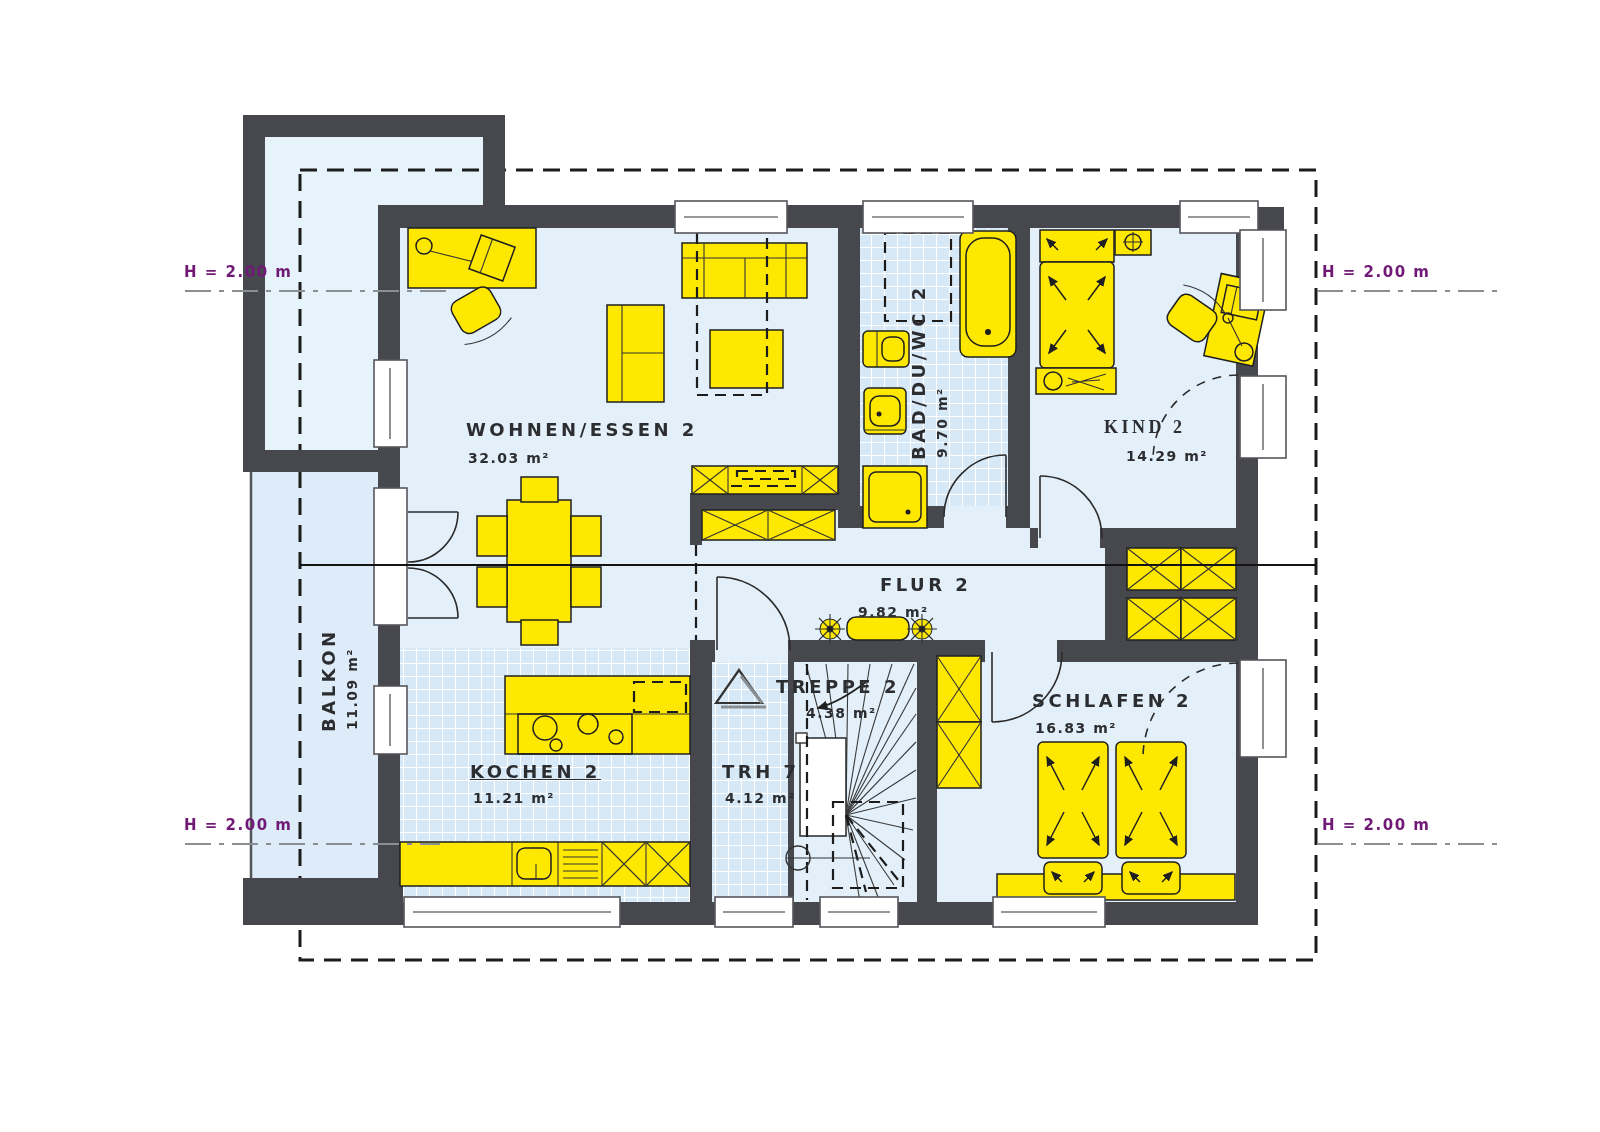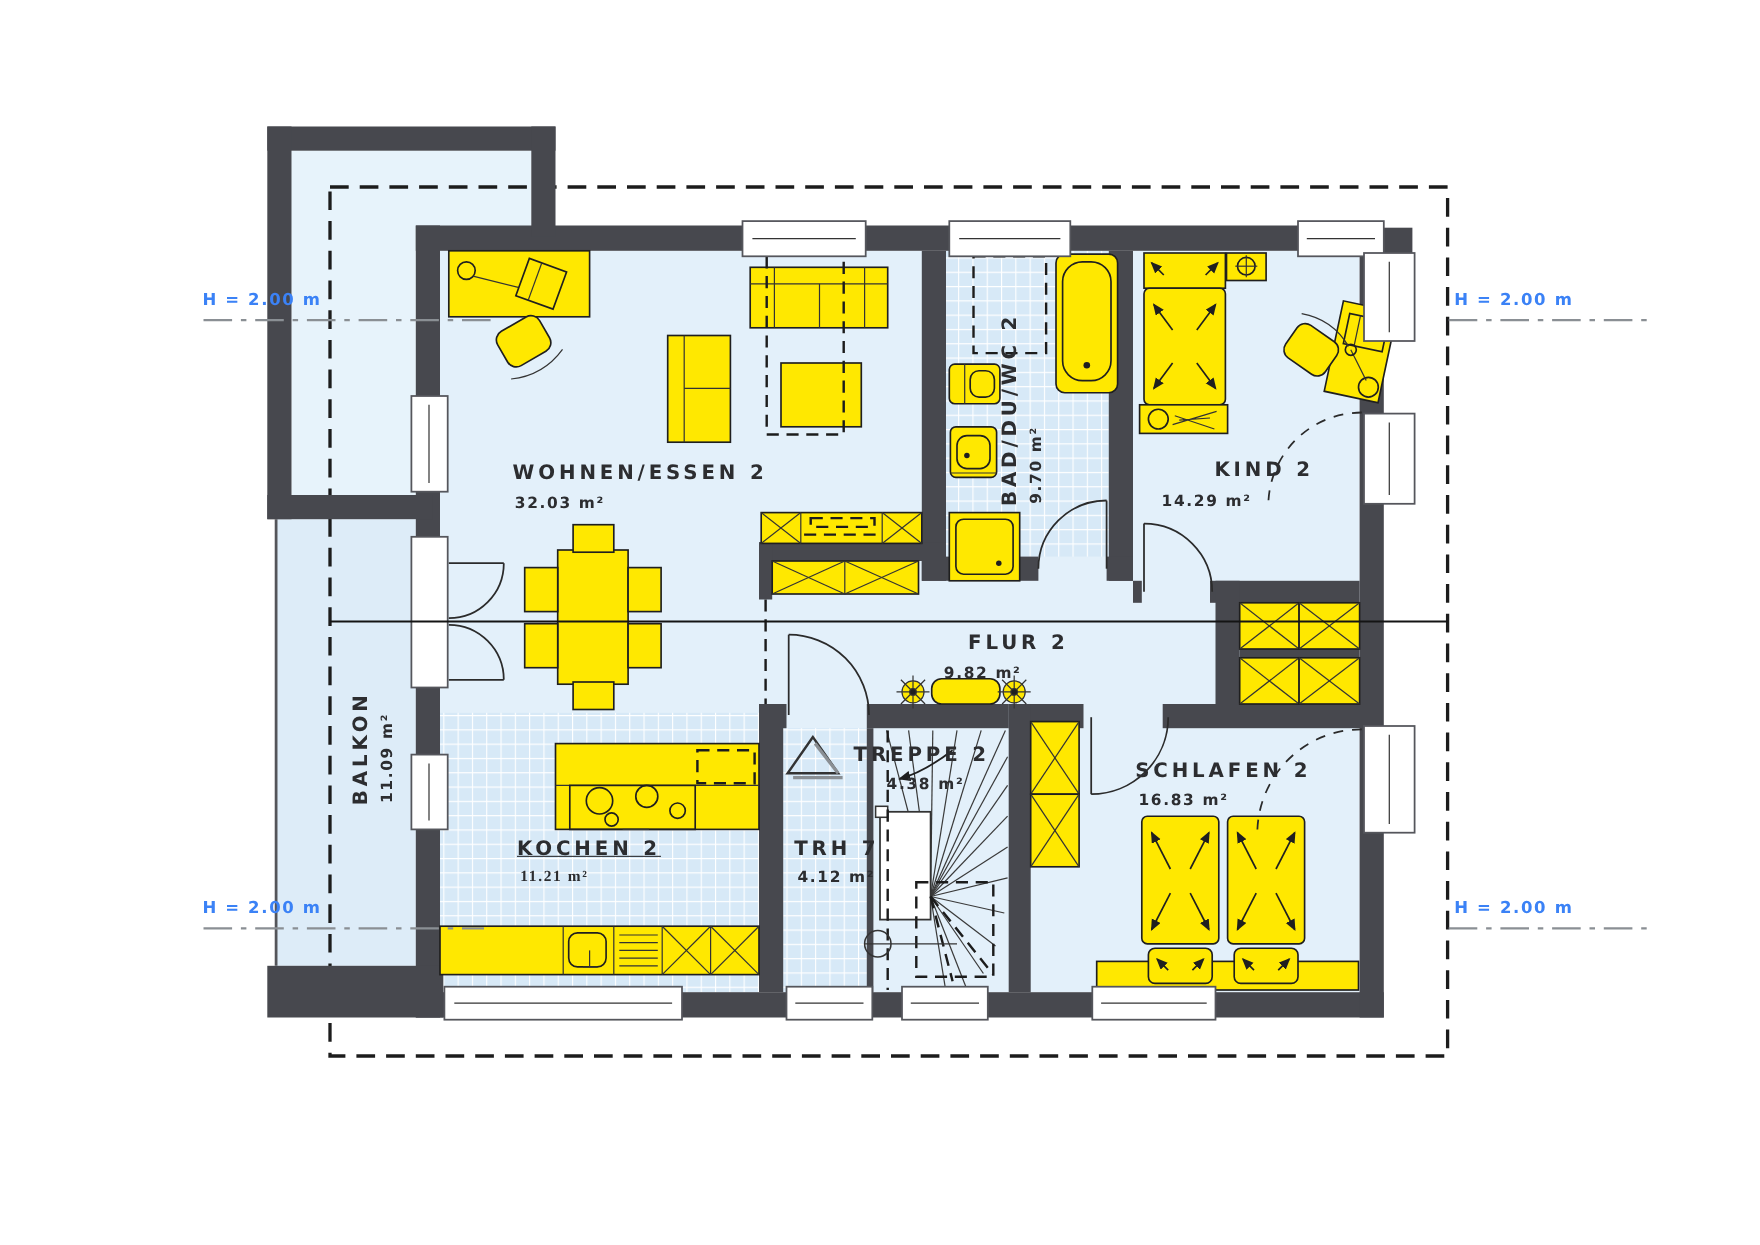--- a/index.html
+++ b/index.html
@@ -12,21 +12,21 @@
   .thin{stroke:#333;stroke-width:1.1;fill:none;}
   .win{fill:#ffffff;stroke:#55565c;stroke-width:1.6;}
   .dash{stroke:#1c1c1c;stroke-width:2.2;fill:none;stroke-dasharray:11 7;}
   .roofdash{stroke:#1c1c1c;stroke-width:3;fill:none;stroke-dasharray:17 10;}
   .hline{stroke:#8a8f94;stroke-width:2.2;fill:none;stroke-dasharray:26 8 5 8;}
   .rlabel{position:absolute;font-size:18px;font-weight:700;letter-spacing:3.5px;
           color:#2c2d30;white-space:nowrap;}
   .rarea{position:absolute;font-size:14px;font-weight:700;letter-spacing:1.5px;
          color:#2c2d30;white-space:nowrap;}
   .hlabel{position:absolute;font-size:15px;font-weight:600;letter-spacing:1.5px;
-          color:#3b82f6;white-space:nowrap;}
+          color:#701a75;white-space:nowrap;}
   .vwrap{position:absolute;transform:rotate(-90deg);transform-origin:0 100%;}
   .vwrap .rlabel,.vwrap .rarea{position:static;display:block;}
   .vwrap .rarea{margin-top:5px;margin-left:2px;}
 </style>
 </head>
 <body>
 
 <div class="plan">
 
 <svg width="1600" height="1132" viewBox="0 0 1600 1132">
@@ -340,31 +340,31 @@
     <line class="hline" x1="185" y1="291" x2="452" y2="291"></line>
     <line class="hline" x1="185" y1="844" x2="440" y2="844"></line>
     <line class="hline" x1="1317" y1="291" x2="1500" y2="291"></line>
     <line class="hline" x1="1317" y1="844" x2="1500" y2="844"></line>
   </g>
 </svg>
 
 <div class="rlabel" style="left:466px;top:419px;">WOHNEN/ESSEN 2</div>
 <div class="rarea" style="left:468px;top:450px;">32.03 m²</div>
 
-<div class="rlabel" style="left:1104px;top:417px;">KIND 2</div>
-<div class="rarea" style="left:1056px;top:448px;">14.29 m²</div>
+<div class="rlabel" style="left:1104px;top:417px;font-family:Liberation Serif, serif;">KIND 2</div>
+<div class="rarea" style="left:1126px;top:448px;">14.29 m²</div>
 
 <div class="rlabel" style="left:880px;top:574px;">FLUR 2</div>
 <div class="rarea" style="left:858px;top:604px;">9.82 m²</div>
 
 <div class="rlabel" style="left:1032px;top:690px;">SCHLAFEN 2</div>
 <div class="rarea" style="left:1035px;top:720px;">16.83 m²</div>
 
 <div class="rlabel" style="left:470px;top:761px;text-decoration:underline;">KOCHEN 2</div>
-<div class="rarea" style="left:473px;top:790px;font-family:Liberation Serif, serif;">11.21 m²</div>
+<div class="rarea" style="left:473px;top:790px;">11.21 m²</div>
 
 <div class="rlabel" style="left:722px;top:761px;">TRH 7</div>
 <div class="rarea" style="left:725px;top:790px;">4.12 m²</div>
 
 <div class="rlabel" style="left:776px;top:676px;">TREPPE 2</div>
 <div class="rarea" style="left:806px;top:705px;">4.38 m²</div>
 
 <div class="vwrap" style="left:950px;top:418px;">
   <span class="rlabel">BAD/DU/WC 2</span>
   <span class="rarea">9.70 m²</span>

